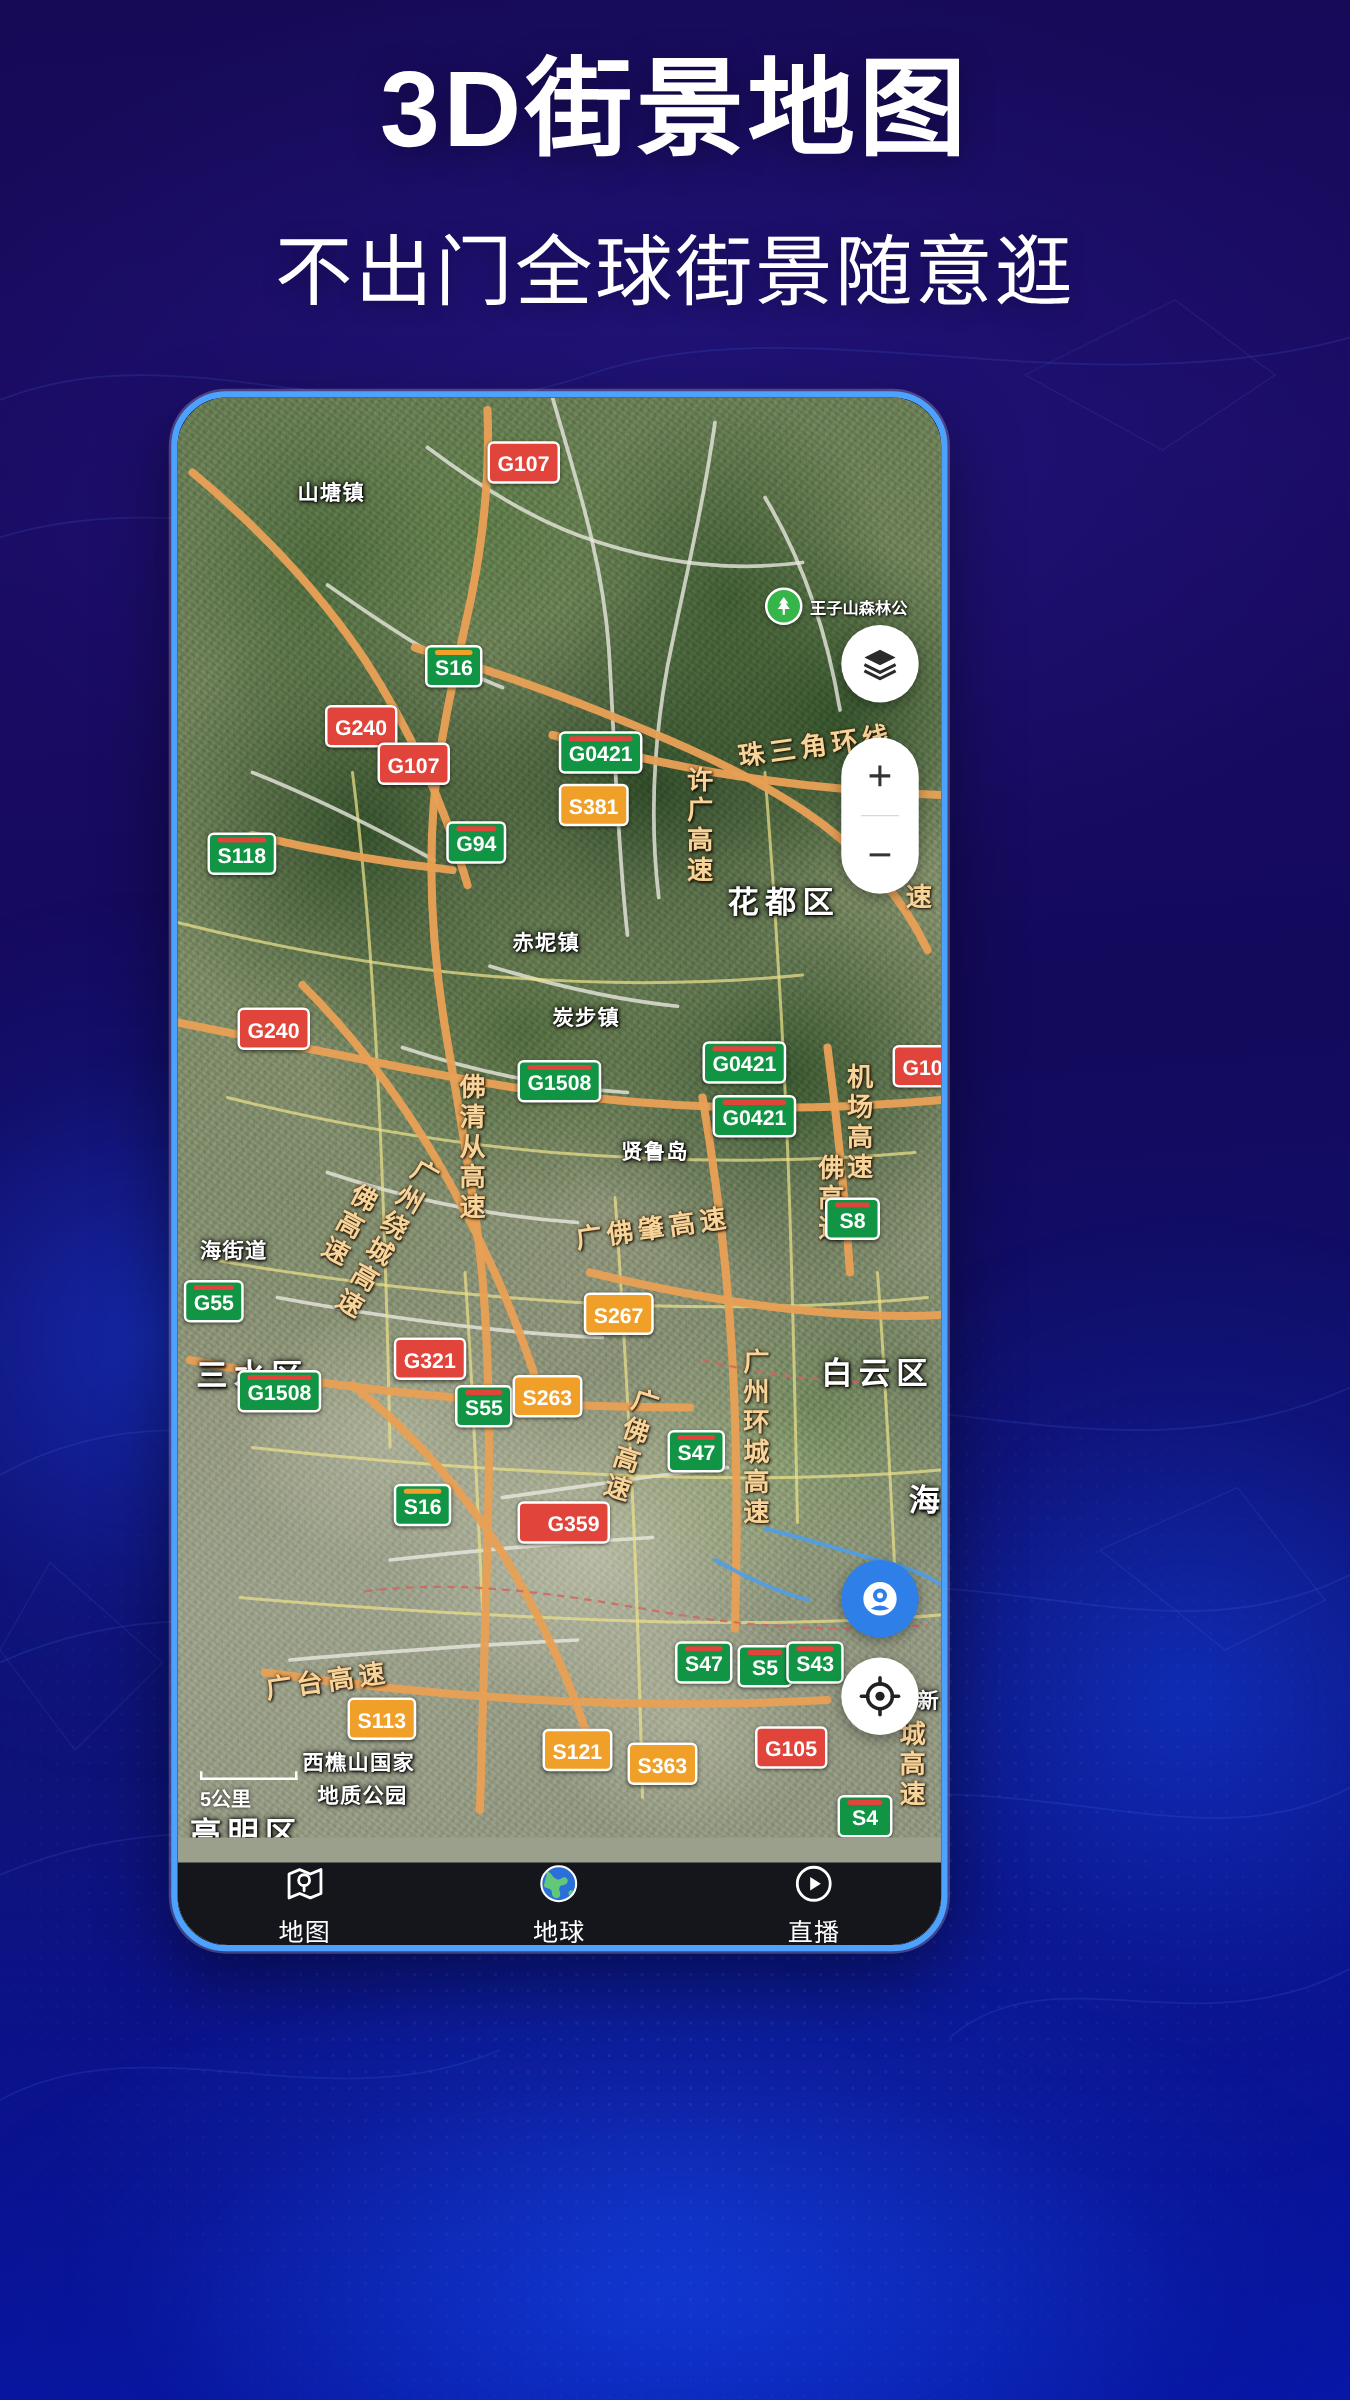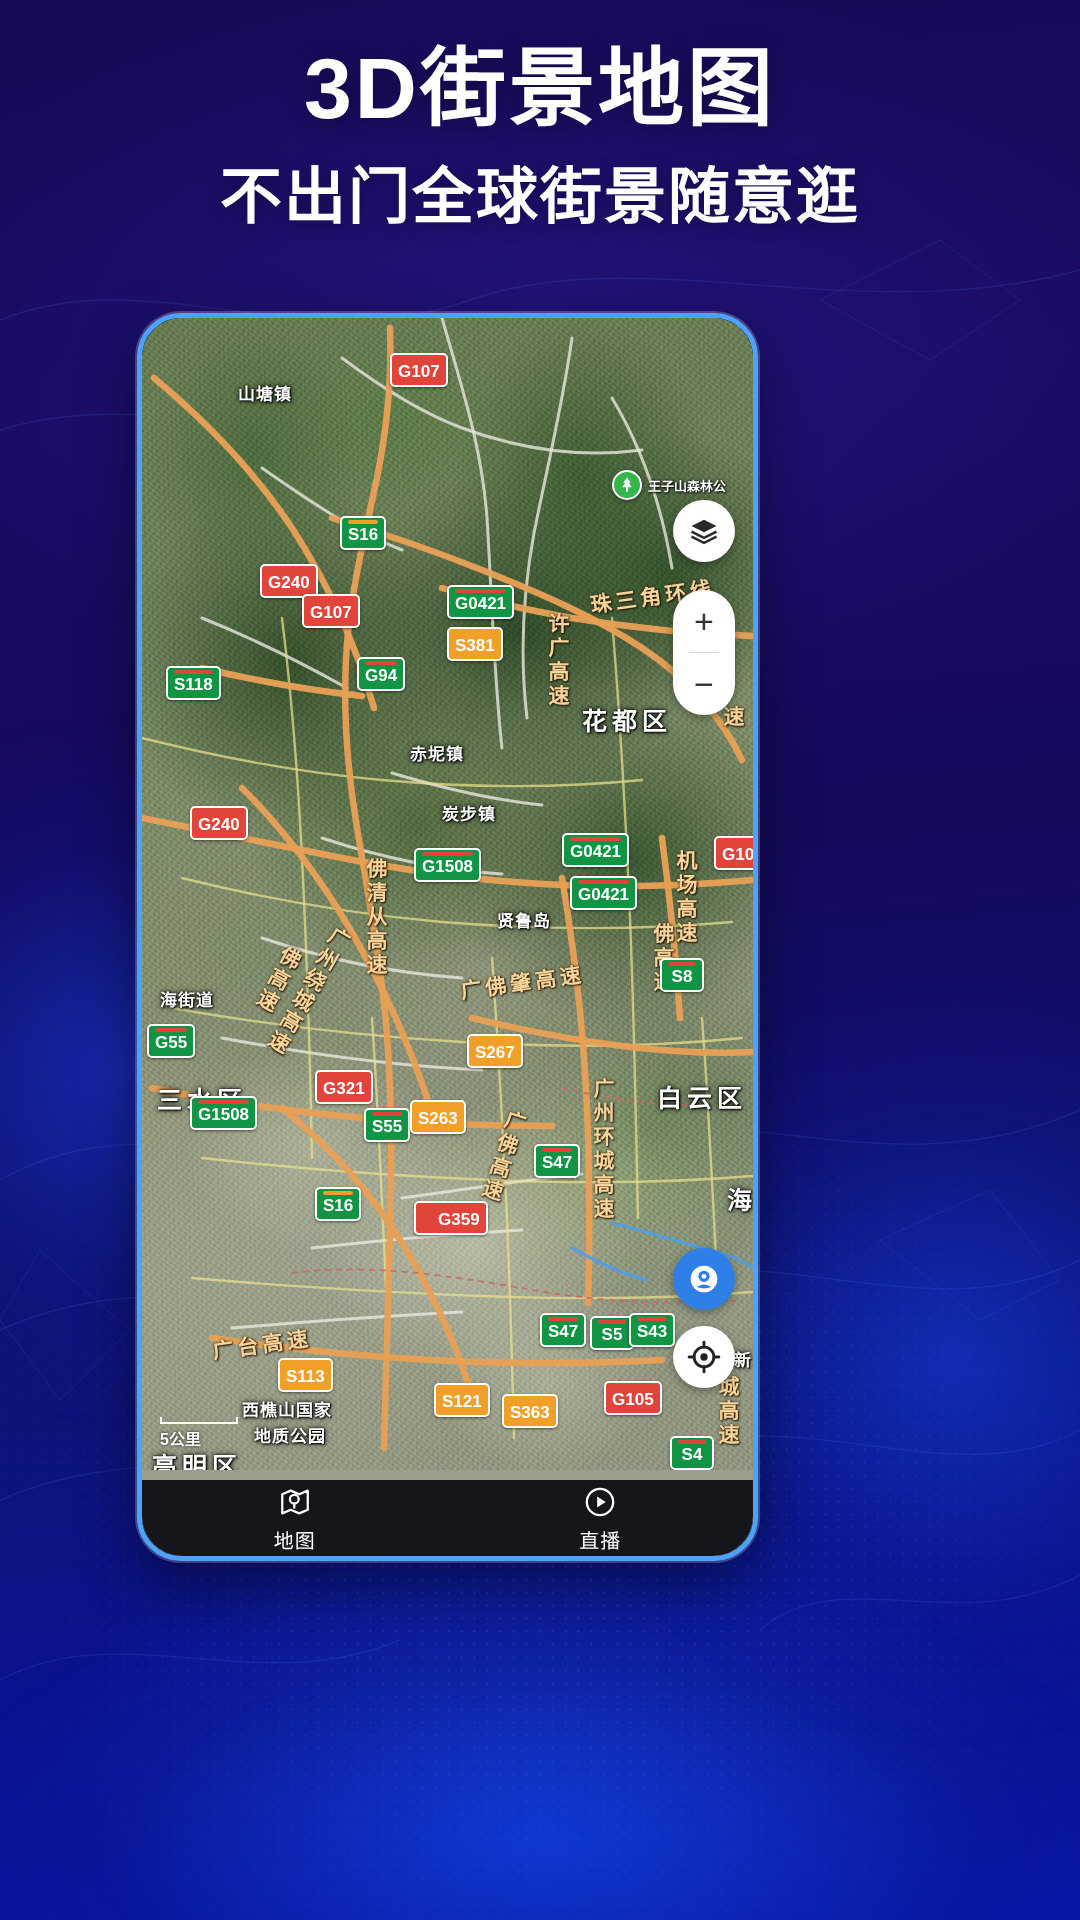--- a/index.html
+++ b/index.html
@@ -50,25 +50,25 @@
   .headings { position: absolute; left: 0; right: 0; top: 42px; text-align: center; z-index: 5; }
   .title {
     color: #ffffff;
     font-size: 86px;
     line-height: 1.08;
     font-weight: 700;
     letter-spacing: 3px;
     text-shadow: 0 4px 26px rgba(0,0,0,.38);
   }
   .subtitle {
-    margin-top: 28px;
+    margin-top: 50px;
     color: #ffffff;
     font-size: 62px;
     line-height: 1.1;
-    font-weight: 700;
+    font-weight: 400;
     letter-spacing: 2px;
     text-shadow: 0 3px 18px rgba(0,0,0,.32);
   }
 
   
   .phone {
     position: absolute;
     left: 137px; top: 313px;
     width: 621px; height: 1248px;
     border-radius: 44px;
@@ -209,21 +209,21 @@
     display: flex; align-items: center; justify-content: center;
   }
 
   
   .scalebar { position: absolute; left: 18px; bottom: 20px; color: #fff; font-size: 16px; font-weight: 700;
               text-shadow: 0 0 3px rgba(0,0,0,.9); }
   .scalebar .bar { width: 78px; height: 7px; border: 2px solid #fff; border-top: none; margin-bottom: 2px; }
 
   
   .tabbar {
-    position: absolute; left: 0; right: 0; bottom: 0; height: 76px;
+    position: absolute; left: 0; right: 0; bottom: 0; height: 66px;
     background: #15161c;
     display: flex; align-items: center; justify-content: space-around;
     border-bottom-left-radius: 40px; border-bottom-right-radius: 40px;
   }
   .tab { display: flex; flex-direction: column; align-items: center; gap: 4px; width: 20%; }
   .tab-ico { width: 38px; height: 38px; display: flex; align-items: center; justify-content: center; }
   .tab-lbl { color: #ffffff; font-size: 20px; font-weight: 400; letter-spacing: 1px; }
   .tab.active .tab-lbl { color: #ffffff; }
 </style>
 </head>
@@ -446,20 +446,33 @@
           <svg width="34" height="34" viewBox="0 0 24 24">
             <path d="M3 6.5 L9 4 L15 6.5 L21 4 V17.5 L15 20 L9 17.5 L3 20 Z" fill="none" stroke="#fff" stroke-width="1.6" stroke-linejoin="round"></path>
             <circle cx="11.5" cy="10" r="3.1" fill="none" stroke="#fff" stroke-width="1.6"></circle>
             <path d="M11.5 13.1 L11.5 16" stroke="#fff" stroke-width="1.6" stroke-linecap="round"></path>
           </svg>
         </span>
         <span class="tab-lbl">地图</span>
       </div>
 
 
+      <div class="tab">
+        <span class="tab-ico">
+          <svg width="36" height="36" viewBox="0 0 24 24">
+            <circle cx="12" cy="12" r="9.3" fill="#2b6fd8"></circle>
+            <path d="M6 5.5 C8.5 6.5 9 9 11 9.6 C13 10.2 13.8 8 15.6 8.6 C17 9.1 17.2 11 16 12
+                     C14.6 13.2 13 12.4 12.4 14 C11.8 15.6 13.4 17 12.6 18.6 C12 19.9 10 20 9 18.8
+                     C8 17.6 8.8 16 7.6 15 C6.4 14 4.6 14.4 4 13" fill="#63c77a"></path>
+            <path d="M18 15.6 C19.4 15.2 20.6 16.2 20.2 17.4 C19.8 18.6 18 18.8 17.4 17.8 C17 17 17.2 15.9 18 15.6Z" fill="#63c77a"></path>
+            <circle cx="12" cy="12" r="9.3" fill="none" stroke="#ffffff" stroke-width="1.1"></circle>
+          </svg>
+        </span>
+        <span class="tab-lbl">地球</span>
+      </div>
 
       <div class="tab">
         <span class="tab-ico">
           <svg width="34" height="34" viewBox="0 0 24 24">
             <circle cx="12" cy="12" r="9.3" fill="none" stroke="#fff" stroke-width="1.6"></circle>
             <path d="M10 8.2 L16 12 L10 15.8 Z" fill="#fff"></path>
           </svg>
         </span>
         <span class="tab-lbl">直播</span>
       </div>

